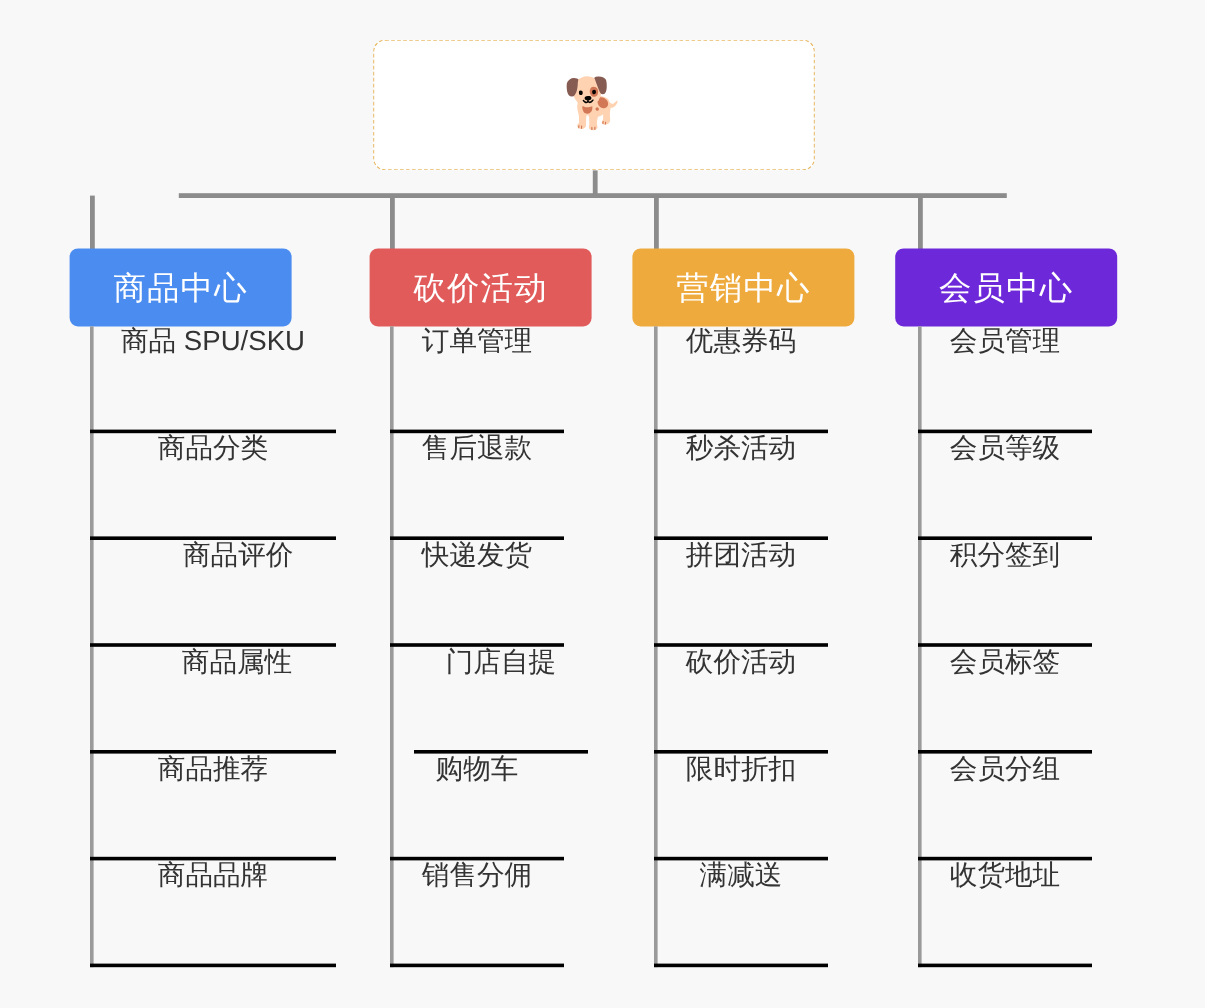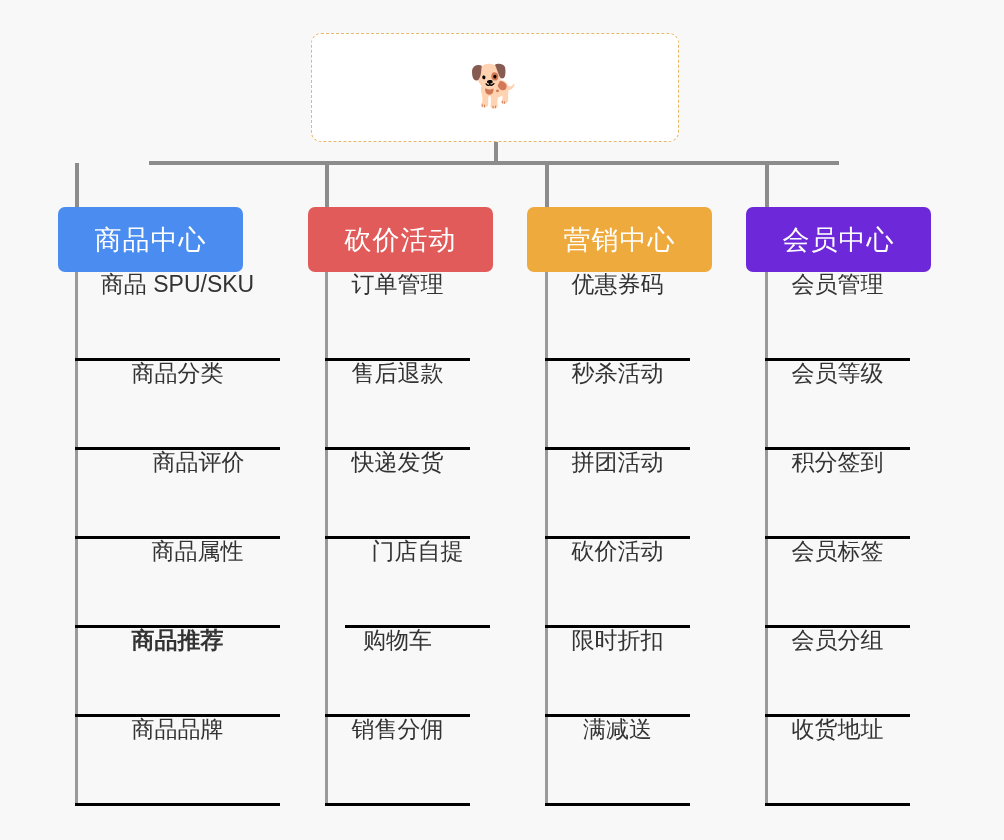--- a/index.html
+++ b/index.html
@@ -142,21 +142,21 @@
         </div>
         <div class="leaf-item" style="top: 89px; width: 205px;">
           <span class="leaf-label">商品分类</span>
         </div>
         <div class="leaf-item" style="top: 178px; width: 205px; padding-left: 42px;">
           <span class="leaf-label">商品评价</span>
         </div>
         <div class="leaf-item" style="top: 267px; width: 205px; padding-left: 40px;">
           <span class="leaf-label">商品属性</span>
         </div>
-        <div class="leaf-item" style="top: 356px; width: 205px; font-weight: bold;">
+        <div class="leaf-item" style="top: 356px; width: 205px;">
           <span class="leaf-label">商品推荐</span>
         </div>
         <div class="leaf-item" style="top: 445px; width: 205px;">
           <span class="leaf-label">商品品牌</span>
         </div>
       </div>
       <div class="conn conn-drop" style="left: 325px;"></div>
       <div class="cat-box" style="left: 308px; width: 185px; background: rgb(225, 91, 91);">
         <span>砍价活动</span>
       </div>

